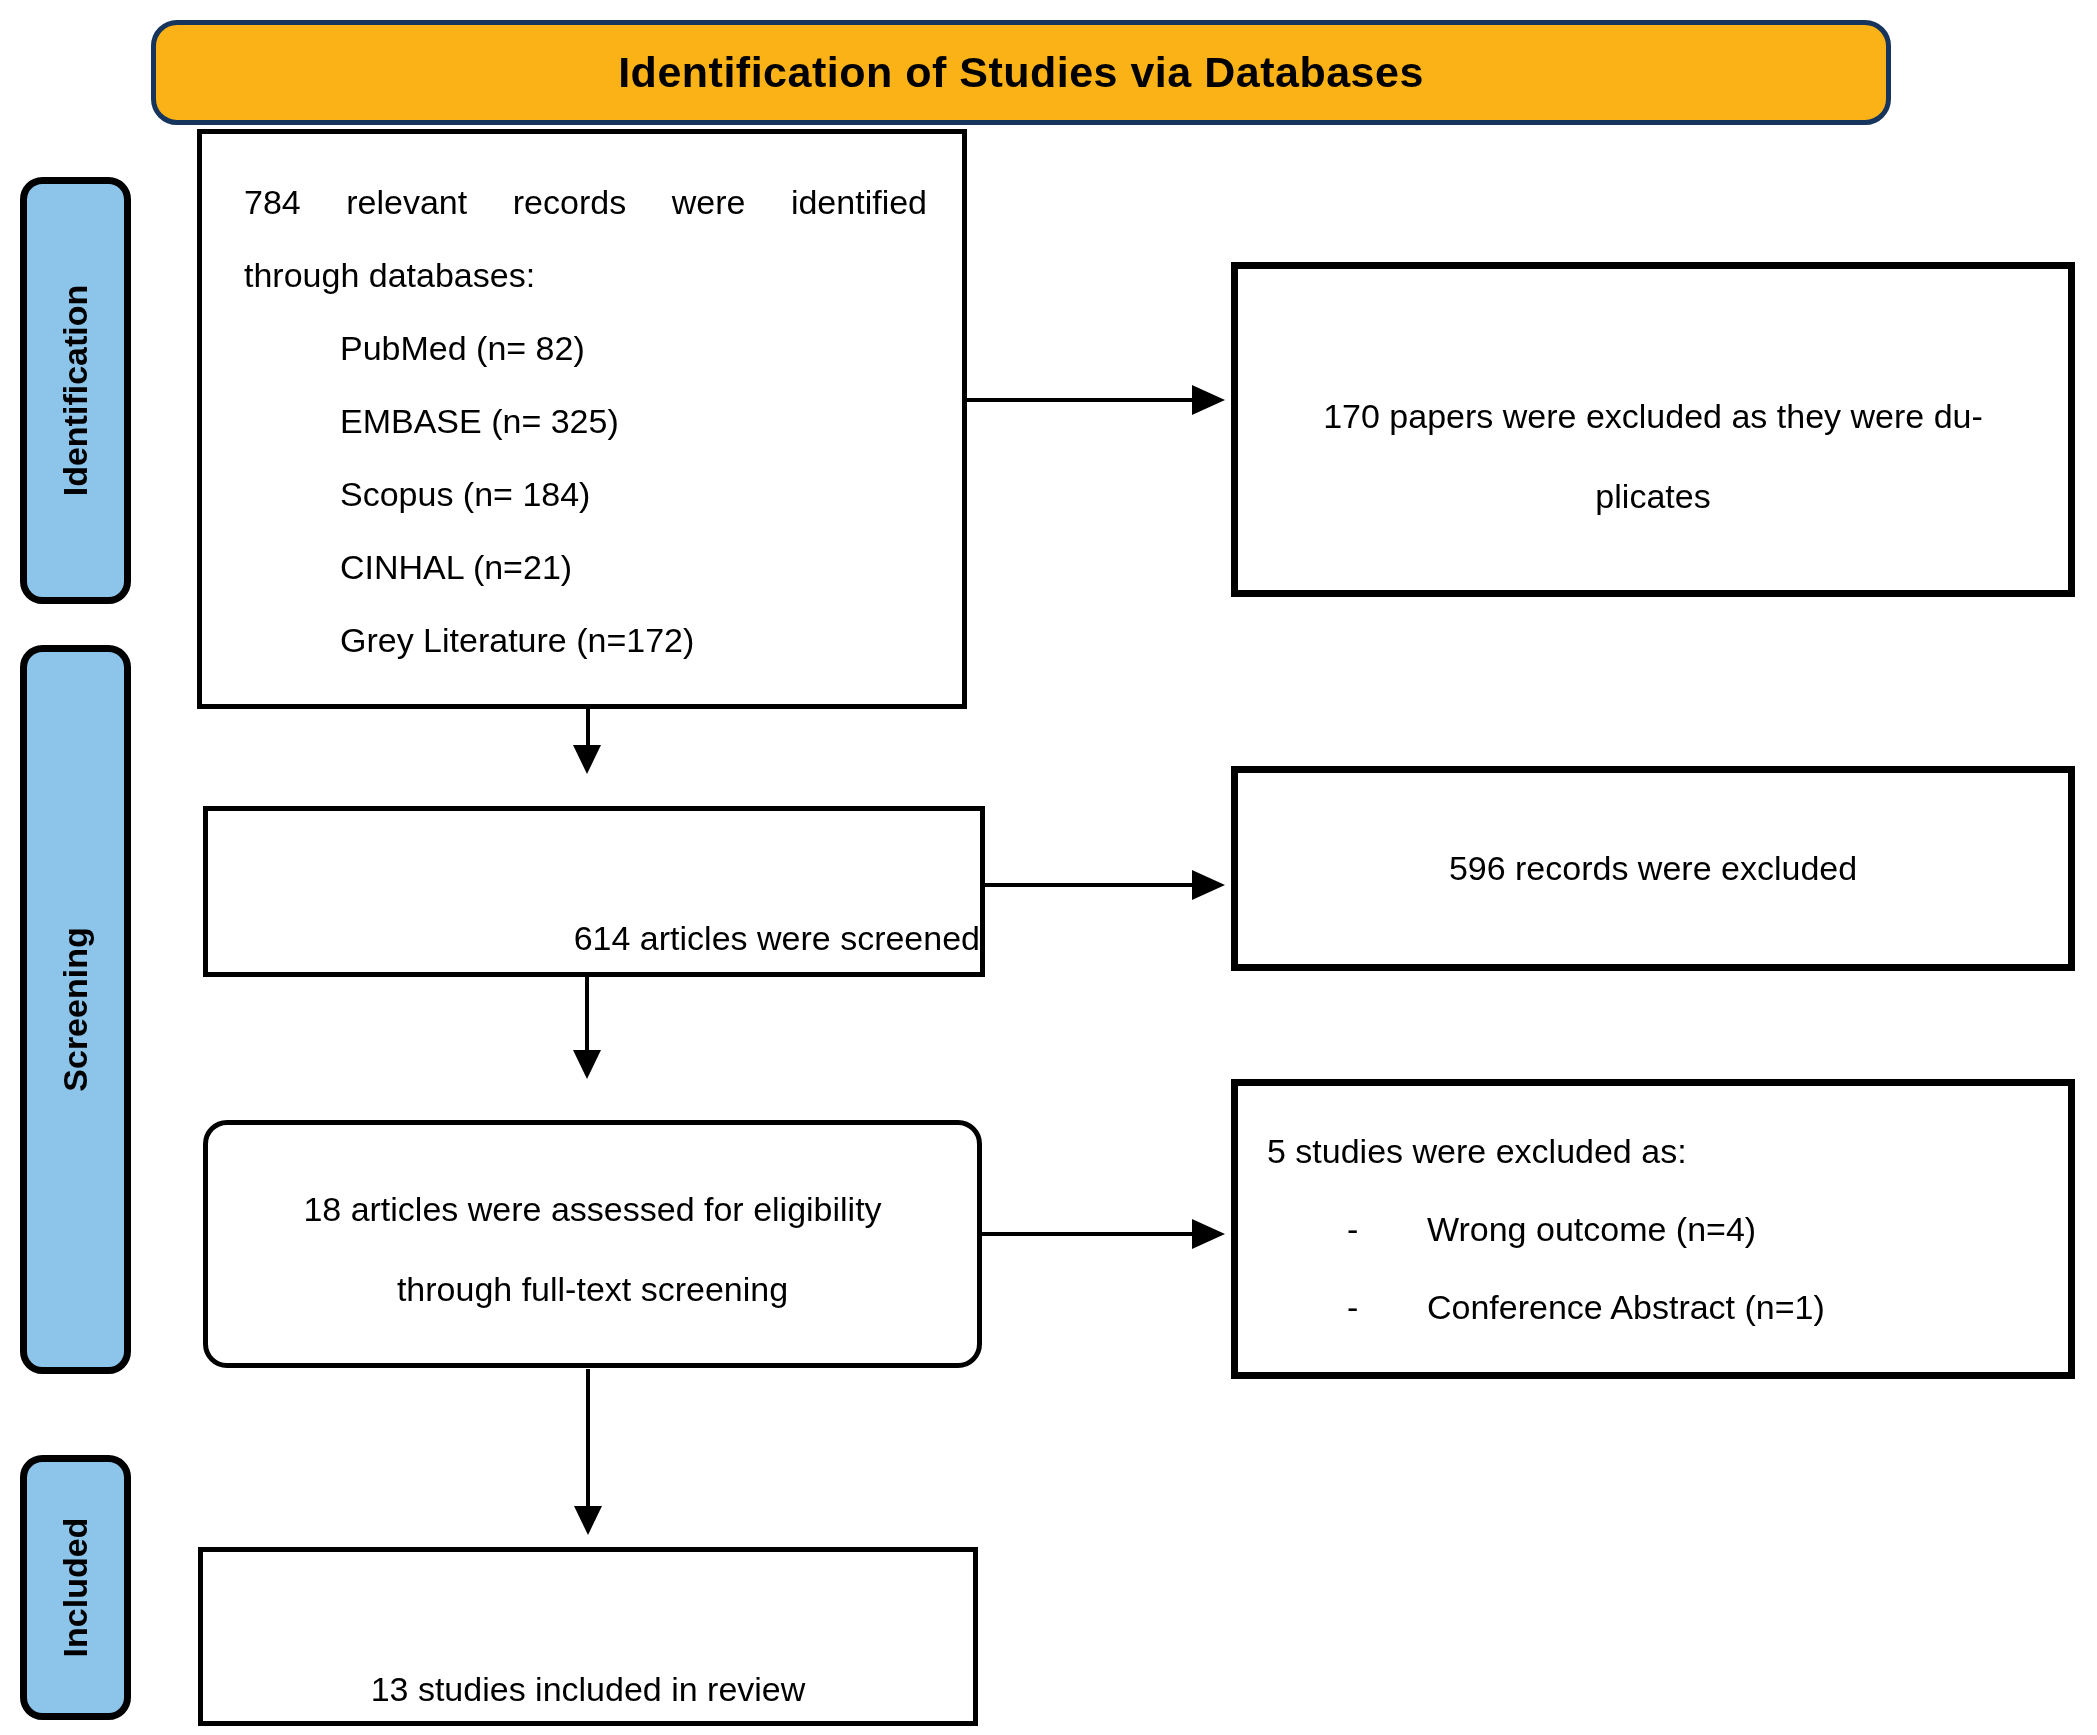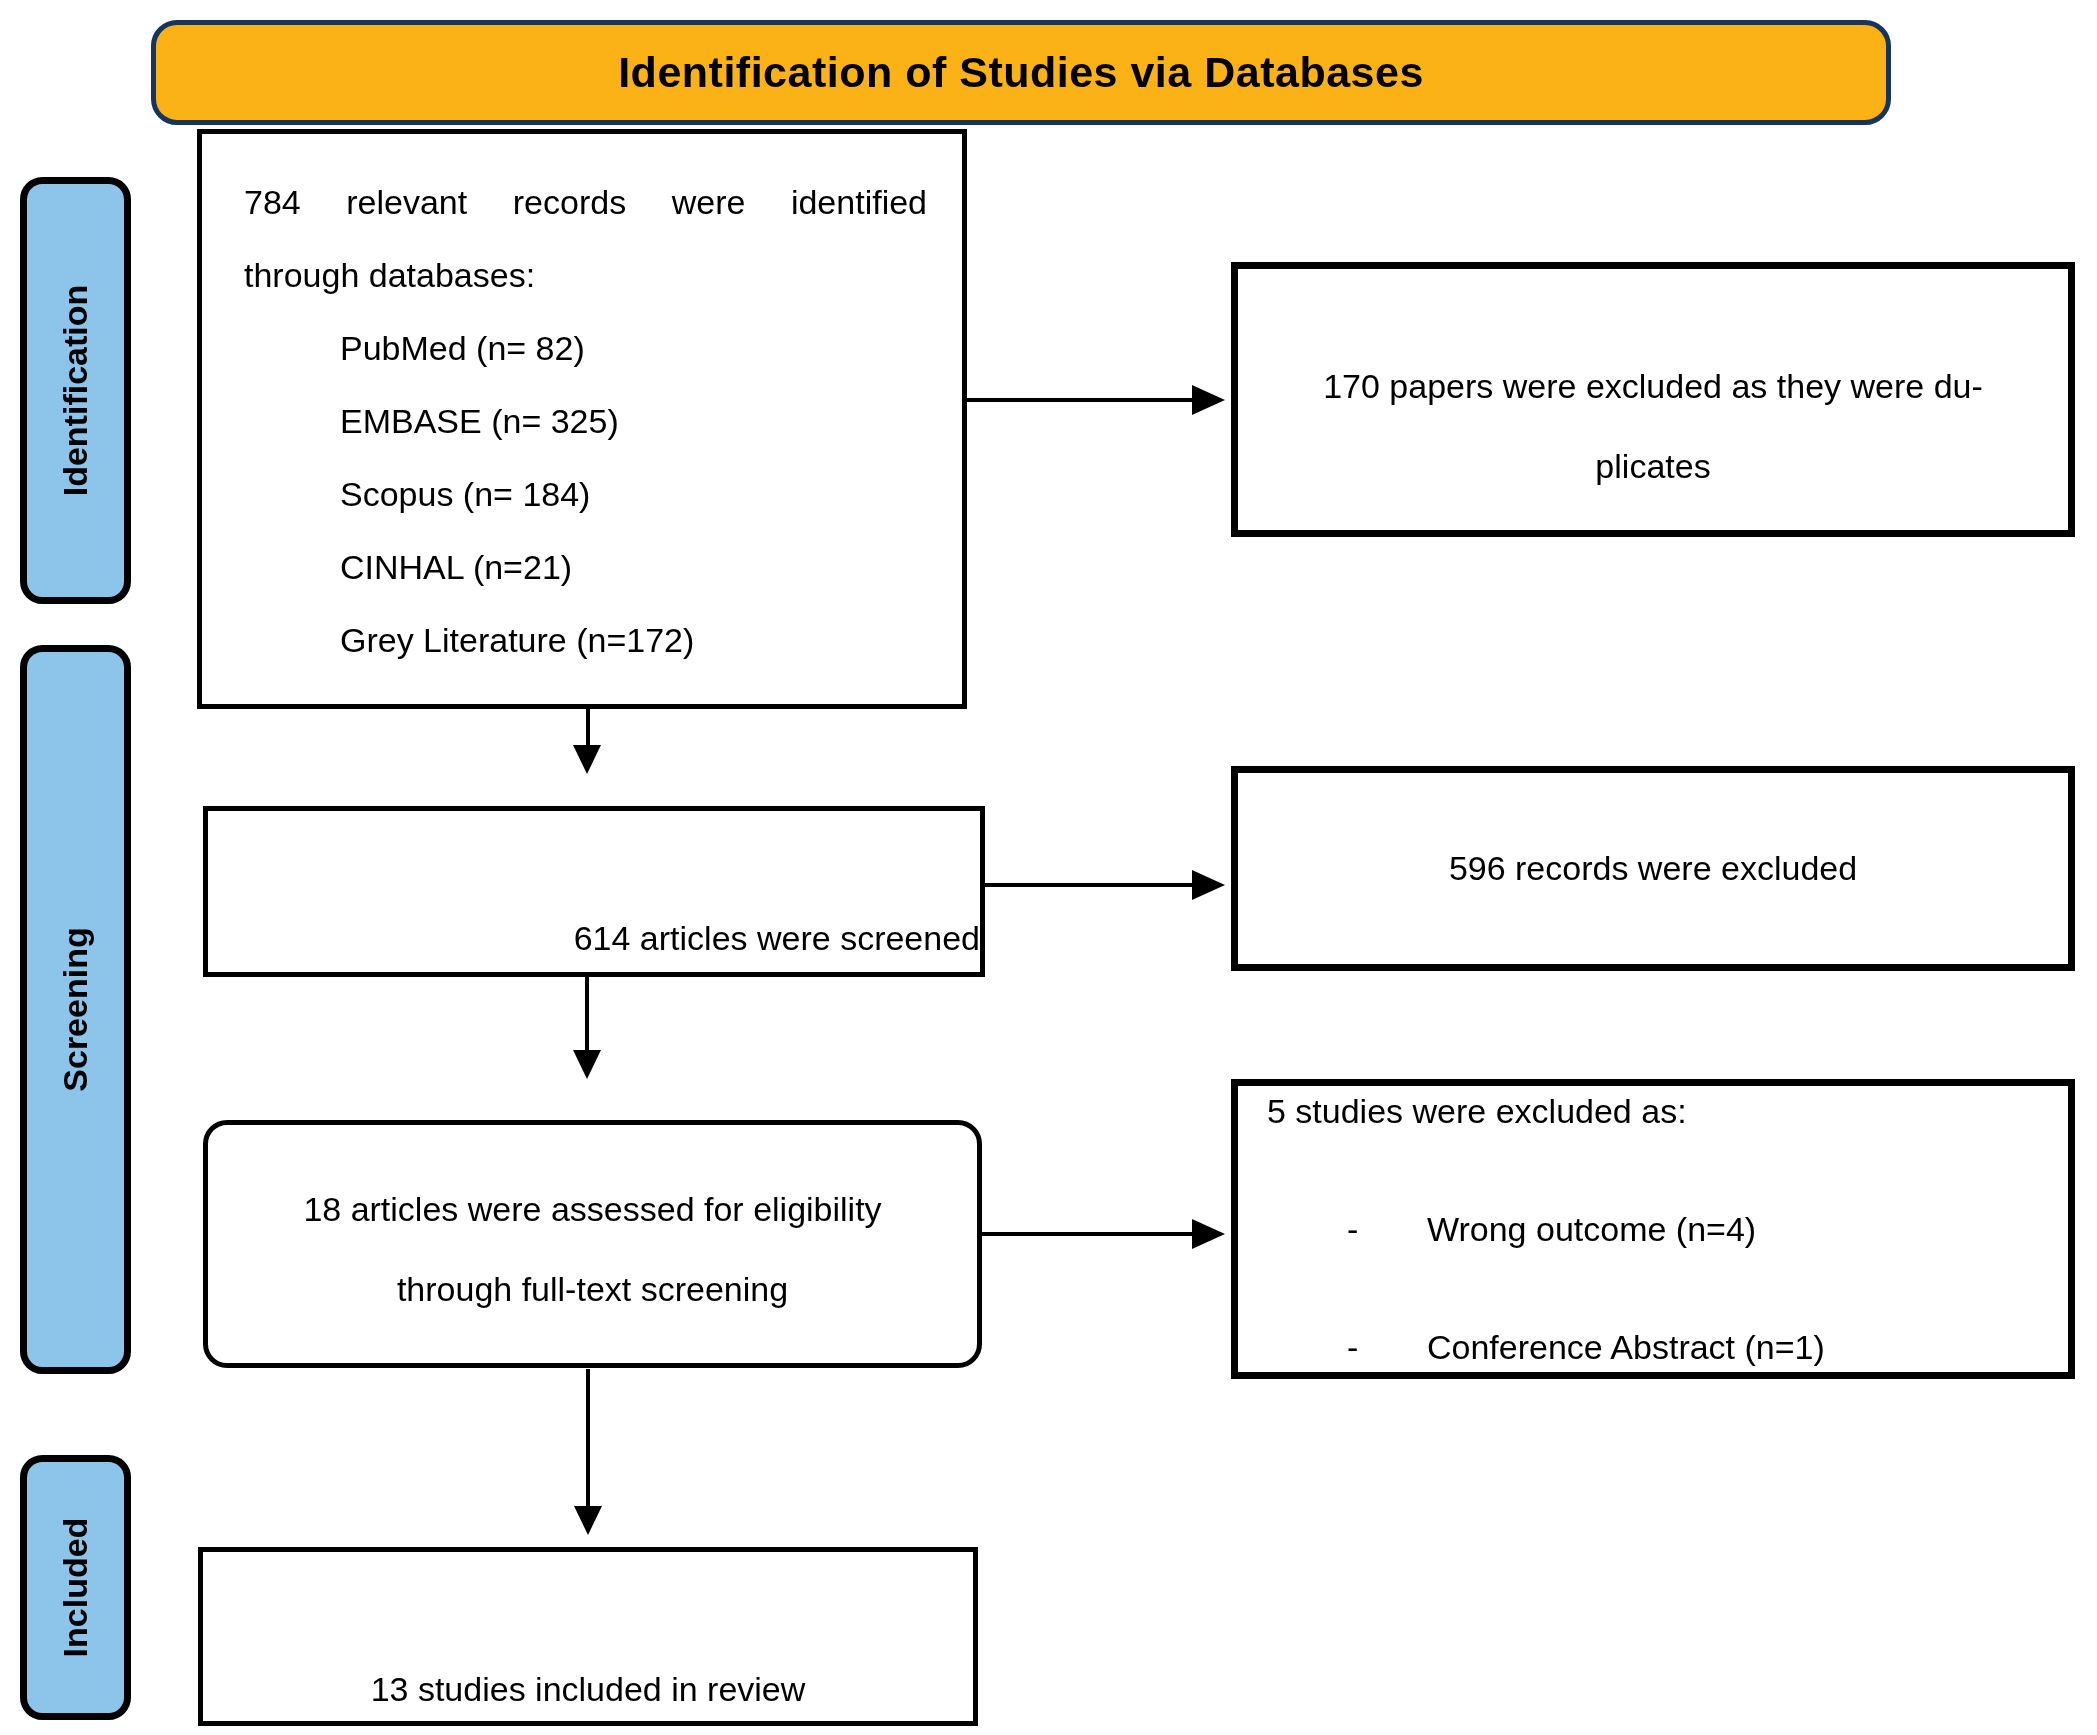--- a/index.html
+++ b/index.html
@@ -78,36 +78,35 @@
   }
 
   
   .xbox {
     left: 1231px; width: 844px;
     background: #ffffff;
     border: 7px solid var(--line-color);
     font-size: 34px;
   }
   .xbox-duplicates {
-    top: 262px; height: 275px;
+    top: 262px; height: 335px;
     display: flex; flex-direction: column; justify-content: center;
     padding: 53px 37px 0 37px;
     line-height: 80px; text-align: center;
   }
   .xbox-screening {
     top: 766px; height: 205px;
     display: flex; align-items: center; justify-content: center;
     line-height: 37px;
   }
   .xbox-fulltext {
     top: 1079px; height: 300px;
     display: flex; flex-direction: column; justify-content: center;
     padding: 0 32px 0 29px;
     line-height: 78px;
-    gap: 40px;
   }
   .reason-row { display: flex; margin-left: 80px; }
   .reason-dash { width: 80px; flex: 0 0 80px; }
 
   
   .shaft-v { position: absolute; width: 4.3px;  background: var(--line-color); }
   .shaft-h { position: absolute; height: 4.3px; background: var(--line-color); }
   .head-down {
     position: absolute; width: 0; height: 0;
     border-left: 14.4px solid transparent;

